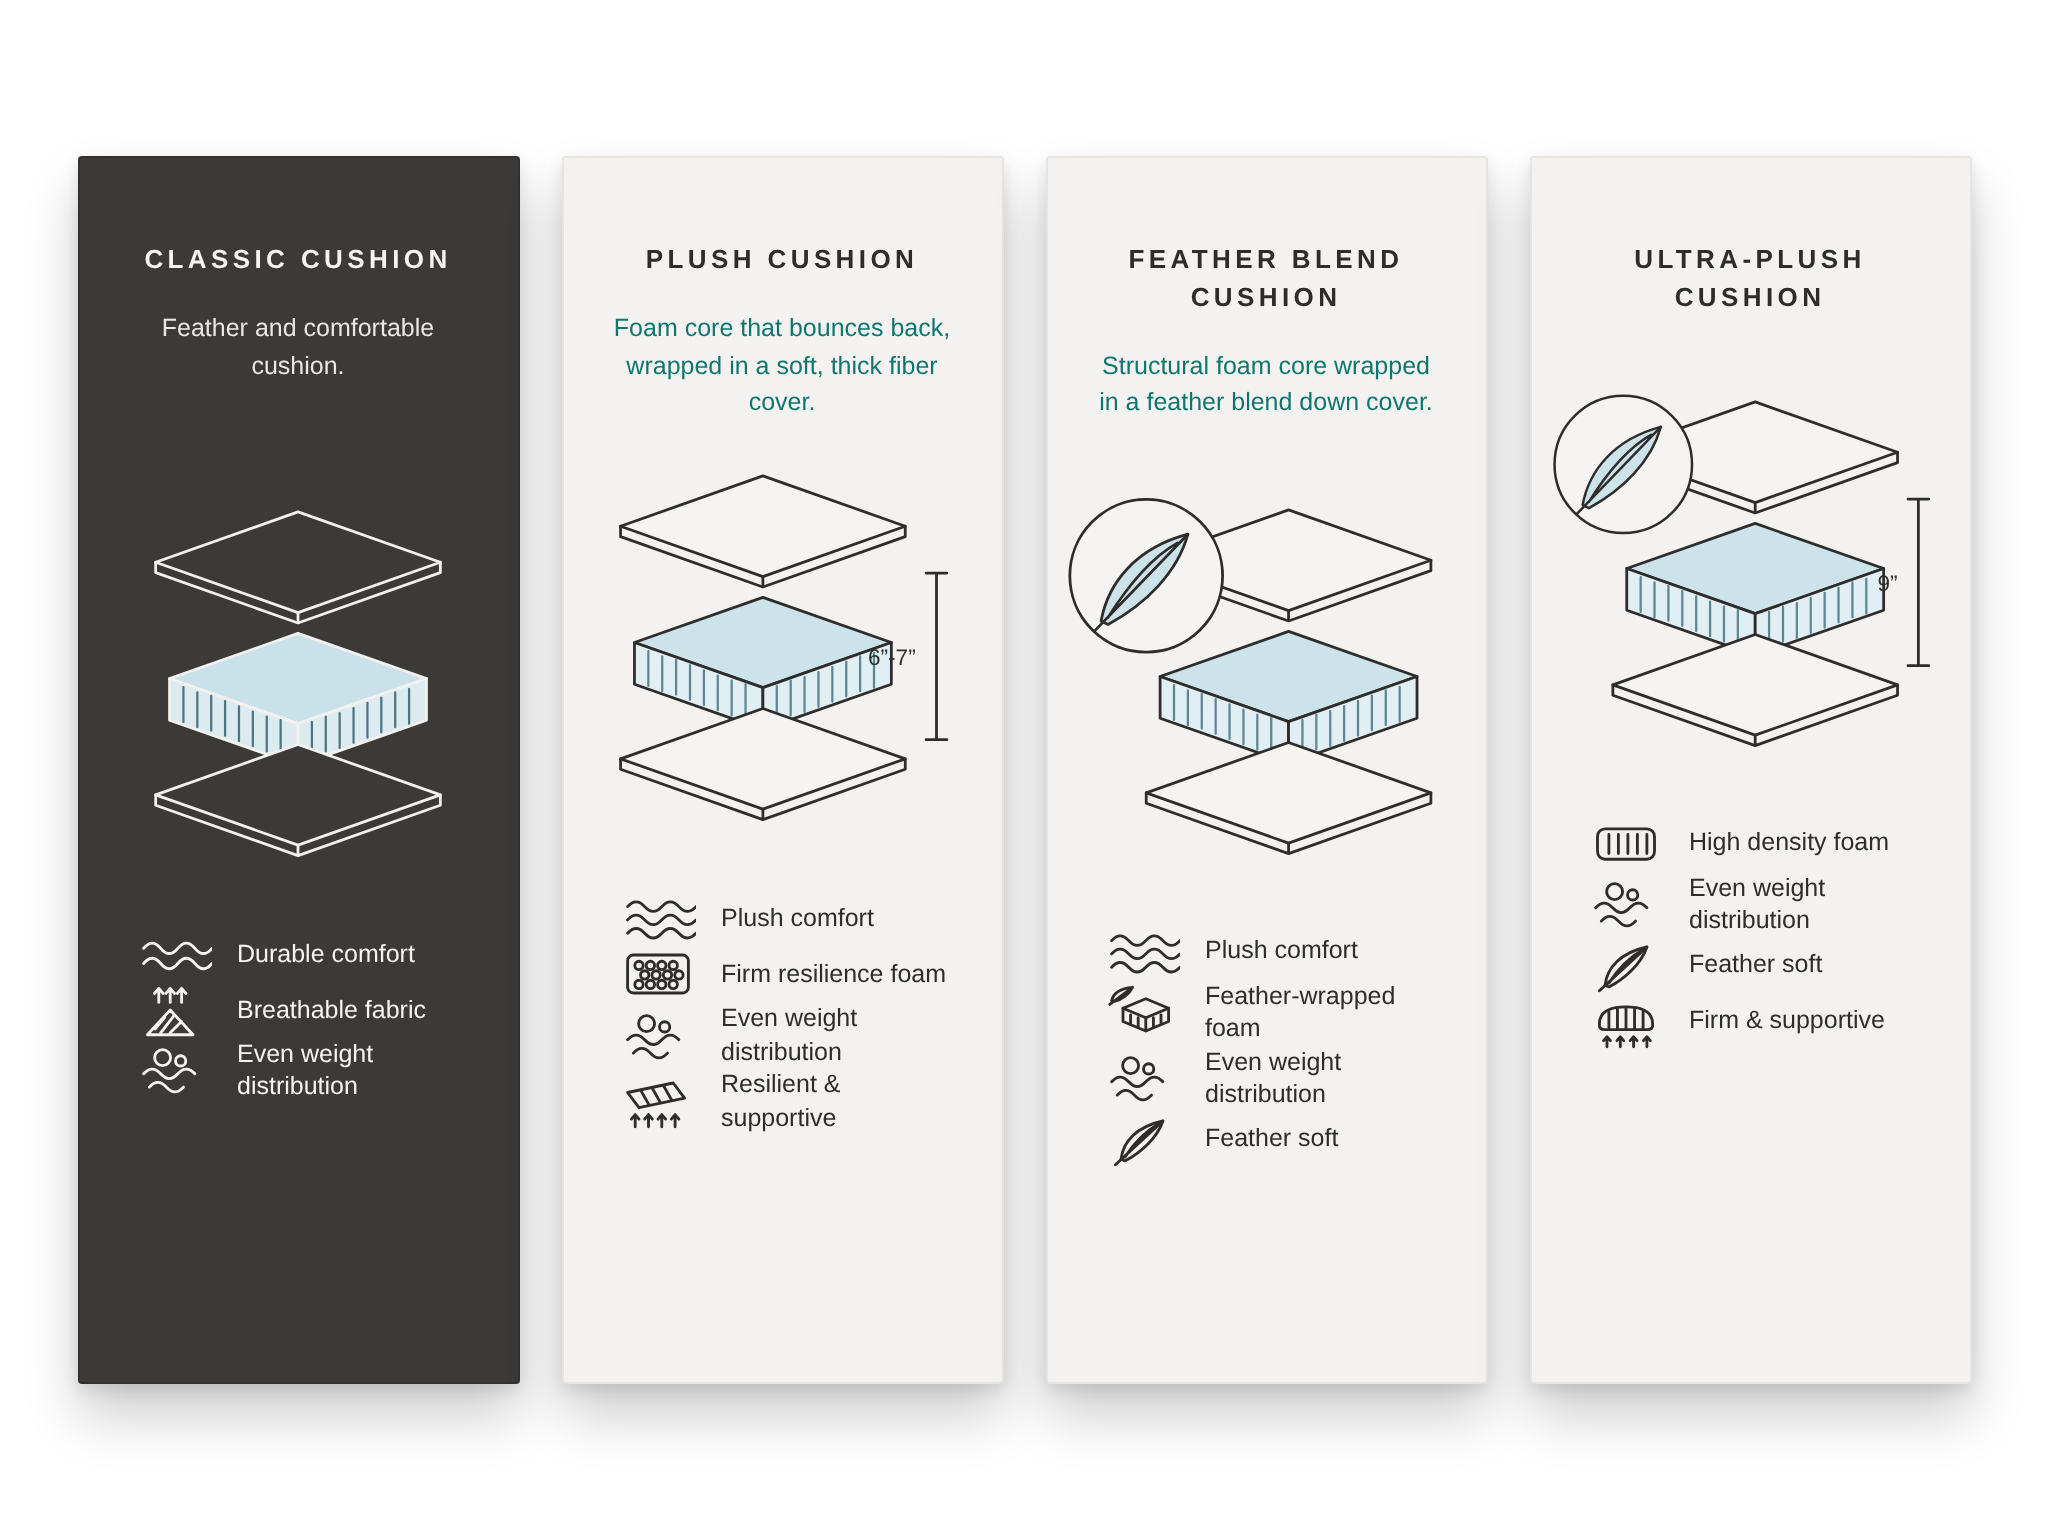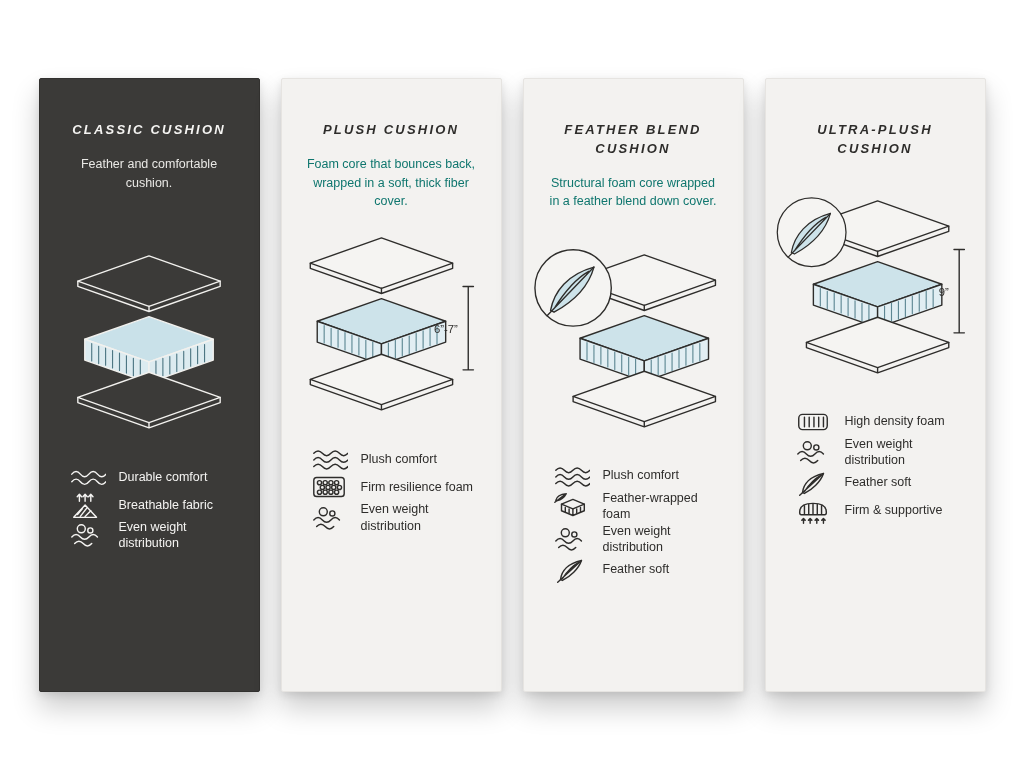--- a/index.html
+++ b/index.html
@@ -21,21 +21,21 @@
   .card.light{
     background:#f3f2f0;color:#2e2d2b;border:1px solid #e6e4e1;
     --line:#2e2d2b; --slab:#f5f4f2; --foam:#cde3ea; --foam2:#e1eef3; --hatch:#5d8793;
   }
   .card.dark{
     background:#3b3a38;color:#f5f4f2;border:1px solid #32312f;
     --line:#f2f1ee; --slab:#3b3a38; --foam:#c9e1e9; --foam2:#dcebf0; --hatch:#4d7683;
   }
   .title{
     margin:0 0 15px;font-size:13px;font-weight:bold;letter-spacing:2.2px;
-    text-align:center;line-height:1.45;font-style:italic;
+    text-align:center;line-height:1.45;
   }
   .desc{
     margin:0;font-size:12.5px;line-height:1.5;text-align:center;min-height:54px;
   }
   .card.light .desc{color:#0f766e;}
   .card.dark .desc{color:#e9e8e5;}
   .diagram{
     position:relative;height:184px;margin-top:20px;align-self:center;
   }
   .card.dark .diagram{margin-top:40px;}
@@ -225,20 +225,28 @@
         <span class="flabel">Firm resilience foam</span>
       </li>
       <li class="feature">
         <span class="ficon">
             <svg viewBox="0 0 40 28">
               <use href="#i-evenweight"></use>
             </svg>
           </span>
         <span class="flabel">Even weight distribution</span>
       </li>
+      <li class="feature">
+        <span class="ficon">
+            <svg viewBox="0 0 40 28">
+              <use href="#i-resilient"></use>
+            </svg>
+          </span>
+        <span class="flabel">Resilient &amp; supportive</span>
+      </li>
     </ul>
   </div>
 
   <div class="card light">
     <h2 class="title">FEATHER BLEND CUSHION</h2>
     <p class="desc">Structural foam core wrapped in a feather blend down cover.</p>
     <div class="diagram">
       <svg viewBox="0 0 230 212">
         <use href="#g-stack" transform="translate(18,2)"></use>
         <use href="#g-badge" transform="translate(46,46)"></use>

